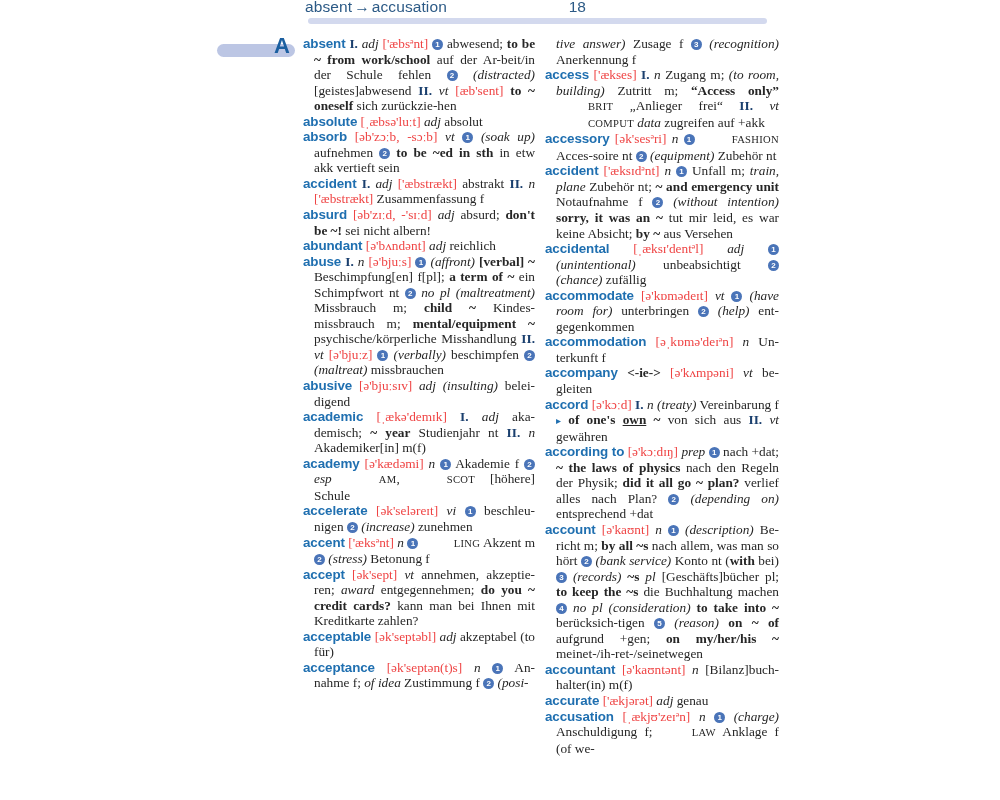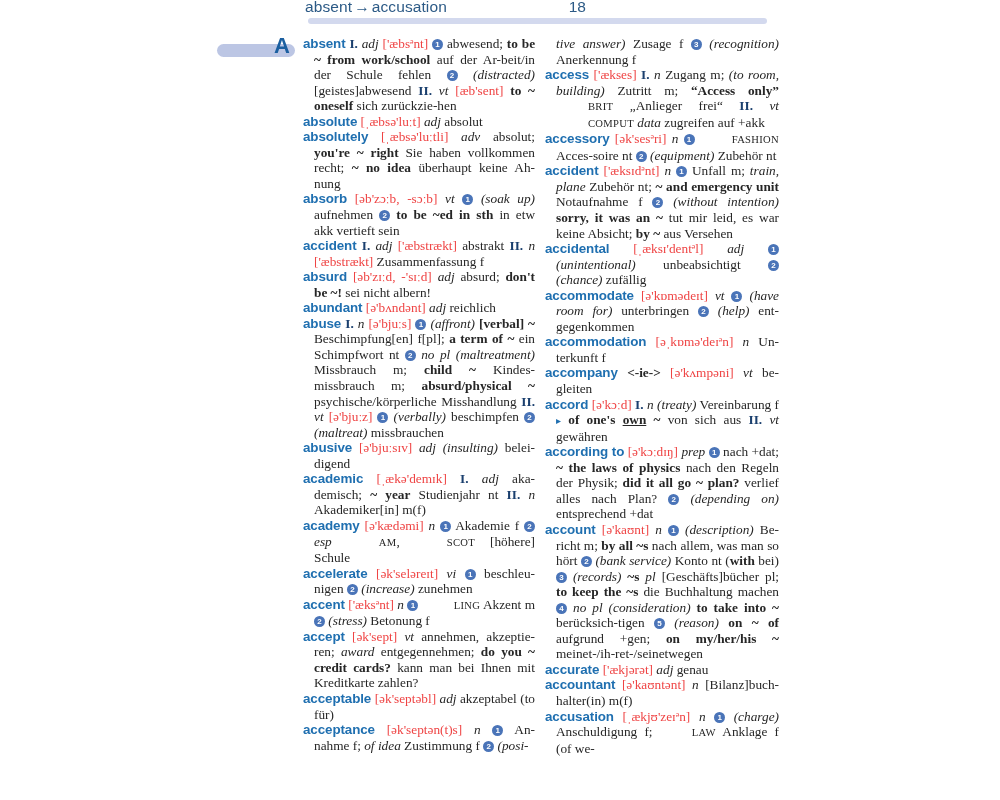--- a/index.html
+++ b/index.html
@@ -176,30 +176,20 @@
     <span class="de">sich zurückzie-hen</span>
   </p>
 
   <p class="entry">
     <span class="hw">absolute</span>
     <span class="ipa">[ˌæbsə'luːt]</span>
     <span class="pos">adj</span>
     <span class="de">absolut</span>
   </p>
 
-  <p class="entry">
-    <span class="hw">absolutely</span>
-    <span class="ipa">[ˌæbsə'luːtli]</span>
-    <span class="pos">adv</span>
-    <span class="de">absolut;</span>
-    <span class="bold">you're ~ right</span>
-    <span class="de">Sie haben vollkommen recht;</span>
-    <span class="bold">~ no idea</span>
-    <span class="de">überhaupt keine Ah-nung</span>
-  </p>
 
   <p class="entry">
     <span class="hw">absorb</span>
     <span class="ipa">[əb'zɔːb, -sɔːb]</span>
     <span class="pos">vt</span>
     <span class="sn">1</span>
     <span class="en">(soak up)</span>
     <span class="de">aufnehmen</span>
     <span class="sn">2</span>
     <span class="bold">to be ~ed in sth</span>
@@ -244,21 +234,21 @@
     <span class="bold">[verbal] ~</span>
     <span class="de">Beschimpfung[en] f[pl];</span>
     <span class="bold">a term of ~</span>
     <span class="de">ein Schimpfwort nt</span>
     <span class="sn">2</span>
     <span class="gram">no pl</span>
     <span class="en">(maltreatment)</span>
     <span class="de">Missbrauch m;</span>
     <span class="bold">child ~</span>
     <span class="de">Kindes-missbrauch m;</span>
-    <span class="bold">absurd/physical ~</span>
+    <span class="bold">mental/equipment ~</span>
     <span class="de">psychische/körperliche Misshandlung</span>
     <span class="rn">II.</span>
     <span class="pos">vt</span>
     <span class="ipa">[ə'bjuːz]</span>
     <span class="sn">1</span>
     <span class="en">(verbally)</span>
     <span class="de">beschimpfen</span>
     <span class="sn">2</span>
     <span class="en">(maltreat)</span>
     <span class="de">missbrauchen</span>
@@ -508,31 +498,31 @@
     <span class="de">berücksich-tigen</span>
     <span class="sn">5</span>
     <span class="en">(reason)</span>
     <span class="bold">on ~ of</span>
     <span class="de">aufgrund +gen;</span>
     <span class="bold">on my/her/his ~</span>
     <span class="de">meinet-/ih-ret-/seinetwegen</span>
   </p>
 
   <p class="entry">
+    <span class="hw">accountant</span>
+    <span class="ipa">[ə'kaʊntənt]</span>
+    <span class="pos">n</span>
+    <span class="de">[Bilanz]buch-halter(in) m(f)</span>
+  </p>
+
+  <p class="entry">
     <span class="hw">accurate</span>
     <span class="ipa">['ækjərət]</span>
     <span class="pos">adj</span>
     <span class="de">genau</span>
-  </p>
-
-  <p class="entry">
-    <span class="hw">accountant</span>
-    <span class="ipa">[ə'kaʊntənt]</span>
-    <span class="pos">n</span>
-    <span class="de">[Bilanz]buch-halter(in) m(f)</span>
   </p>
 
   <p class="entry">
     <span class="hw">accusation</span>
     <span class="ipa">[ˌækjʊ'zeɪᵊn]</span>
     <span class="pos">n</span>
     <span class="sn">1</span>
     <span class="en">(charge)</span>
     <span class="de">Anschuldigung f;</span>
     <span class="lbl">LAW</span>

